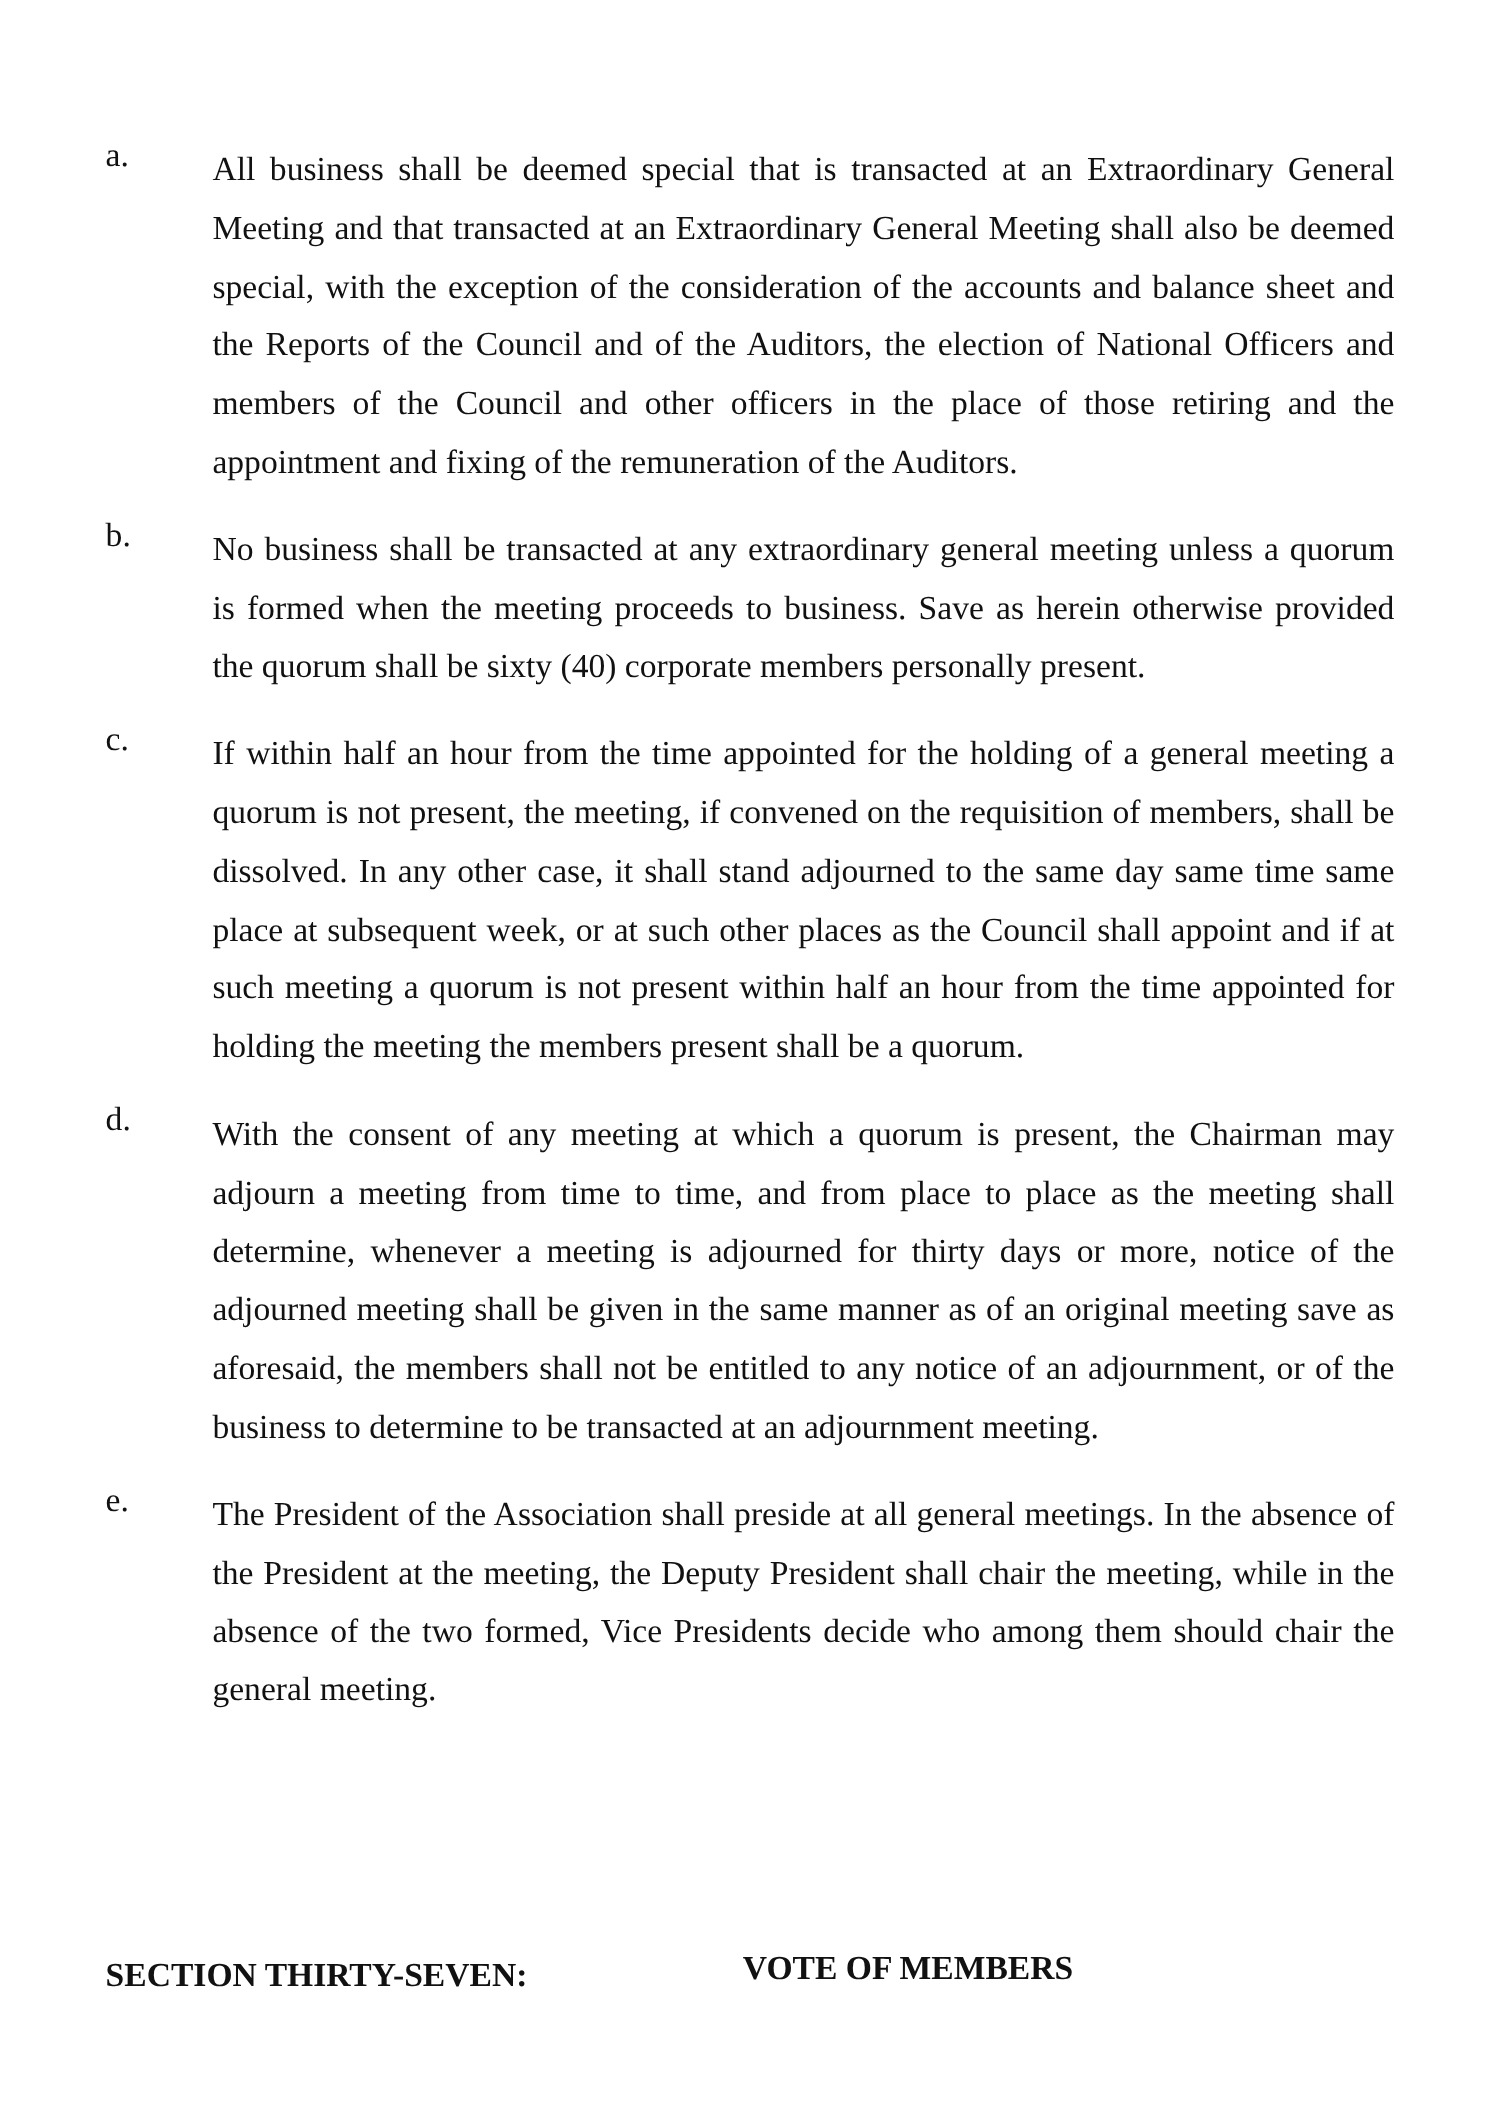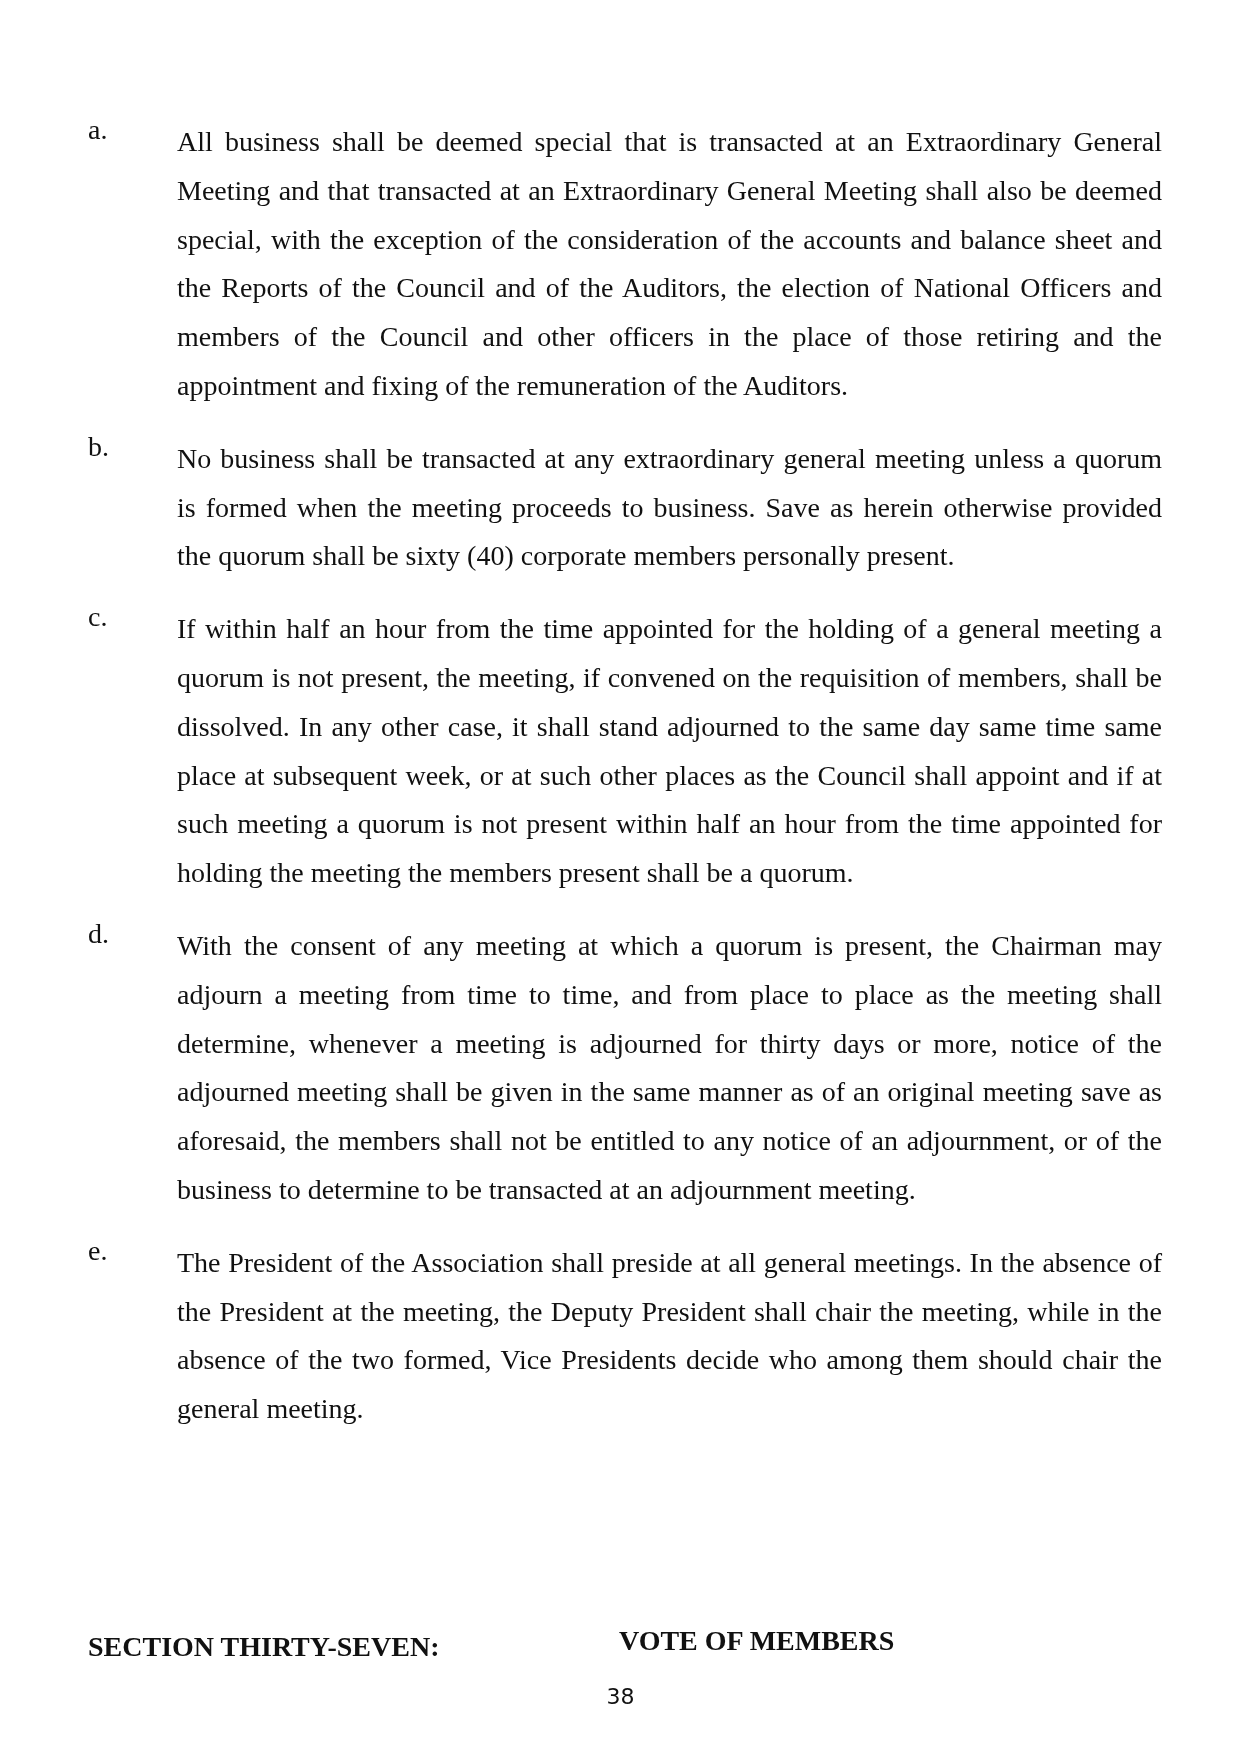--- a/index.html
+++ b/index.html
@@ -112,15 +112,14 @@
       <span class="clause-marker">e.</span>
       <p class="clause-text">The President of the Association shall preside at all general meetings. In the absence of the President at the meeting, the Deputy President shall chair the meeting, while in the absence of the two formed, Vice Presidents decide who among them should chair the general meeting.</p>
     </li>
   </ol>
 
   <h2 class="section-heading">
     <span class="section-number">SECTION THIRTY-SEVEN:</span>
     <span class="section-title">VOTE OF MEMBERS</span>
   </h2>
 
-  <div class="page-number">38</div>
 
 </div>
 
 </body></html>

